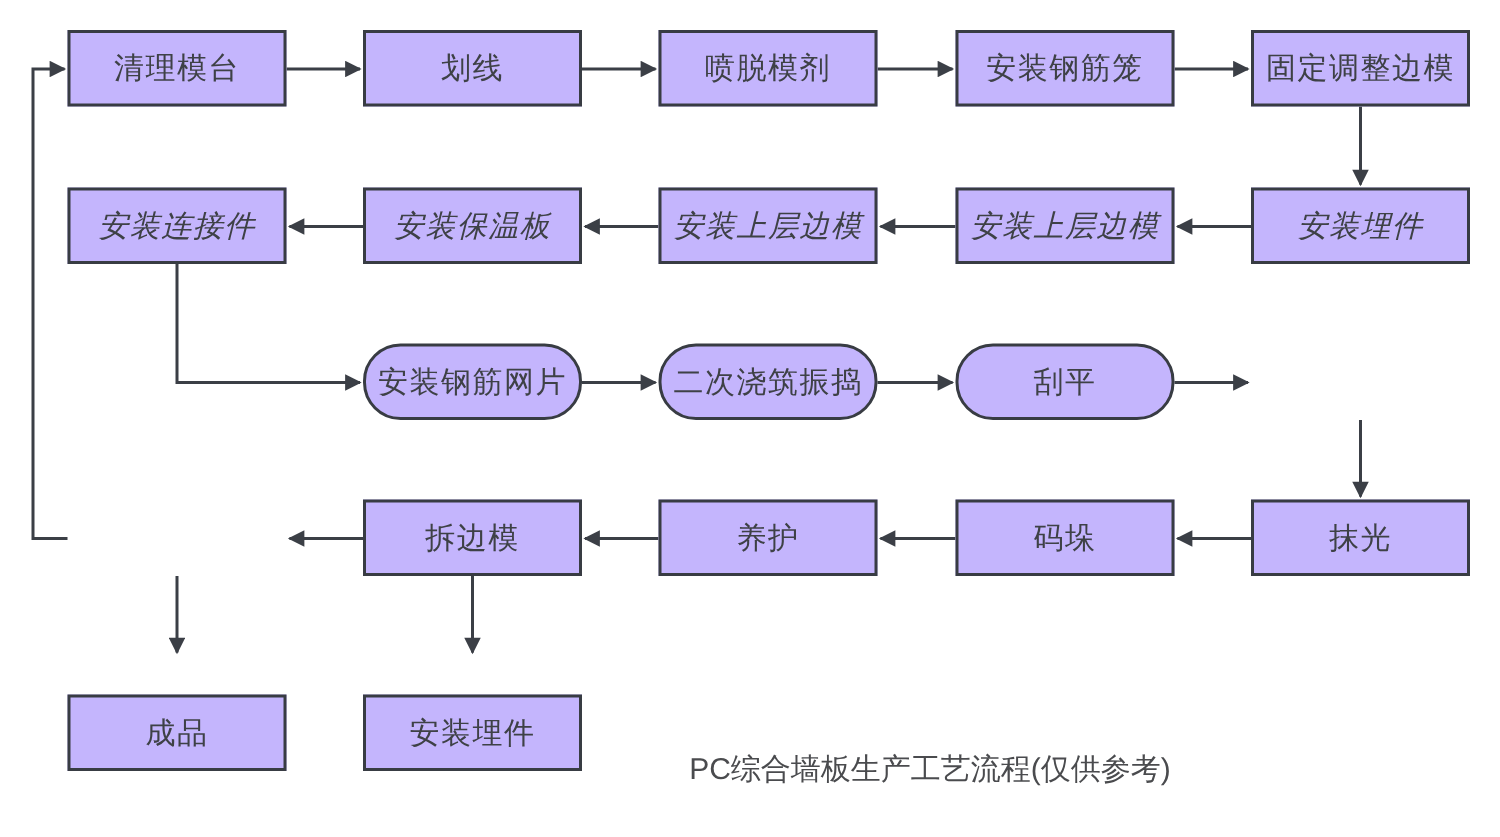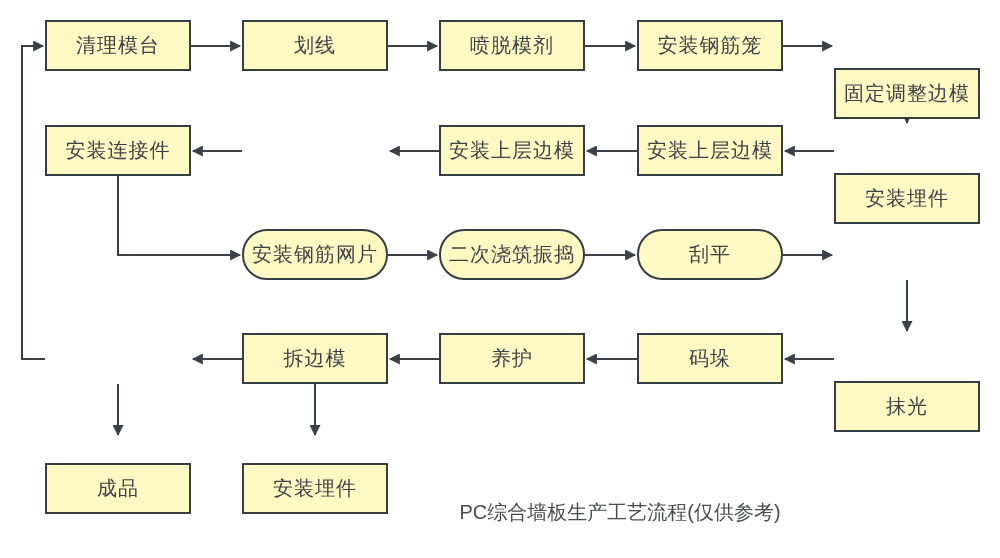--- a/index.html
+++ b/index.html
@@ -26,39 +26,39 @@
     fill: none;
     stroke: #3b3f46;
     stroke-width: 2;
   }
   .node {
     position: absolute;
     width: 146px;
     height: 51px;
     box-sizing: border-box;
     border: 2px solid #383c43;
-    background: #fef9c3;
+    background: #c4b5fd;
     display: flex;
     align-items: center;
     justify-content: center;
     font-size: 20px;
     letter-spacing: 1px;
     color: #3e4146;
     white-space: nowrap;
     z-index: 2;
   }
   
   .c0 { left: 45px; }
   .c1 { left: 242px; }
   .c2 { left: 439px; }
   .c3 { left: 637px; }
-  .c4 { left: 834px; margin-top: 48px; }
+  .c4 { left: 834px; }
   
   .r0 { top: 20px; }
-  .r1 { top: 125px; }
+  .r1 { top: 125px; font-style: italic; }
   .r2 { top: 229px; border-radius: 25px; }
   .r3 { top: 333px; }
   .r4 { top: 463px; }
   .diagram-title {
     position: absolute;
     top: 499px;
     left: 620px;
     transform: translateX(-50%);
     font-size: 20px;
     color: #4a4b4e;
@@ -109,20 +109,21 @@
     <path d="M45,359 H22 V46 H43" marker-end="url(#arrow)"></path>
   </svg>
 
   <div class="node c0 r0">清理模台</div>
   <div class="node c1 r0">划线</div>
   <div class="node c2 r0">喷脱模剂</div>
   <div class="node c3 r0">安装钢筋笼</div>
   <div class="node c4 r0">固定调整边模</div>
 
   <div class="node c0 r1">安装连接件</div>
+  <div class="node c1 r1">安装保温板</div>
   <div class="node c2 r1">安装上层边模</div>
   <div class="node c3 r1">安装上层边模</div>
   <div class="node c4 r1">安装埋件</div>
 
   <div class="node c1 r2">安装钢筋网片</div>
   <div class="node c2 r2">二次浇筑振捣</div>
   <div class="node c3 r2">刮平</div>
 
   <div class="node c1 r3">拆边模</div>
   <div class="node c2 r3">养护</div>

